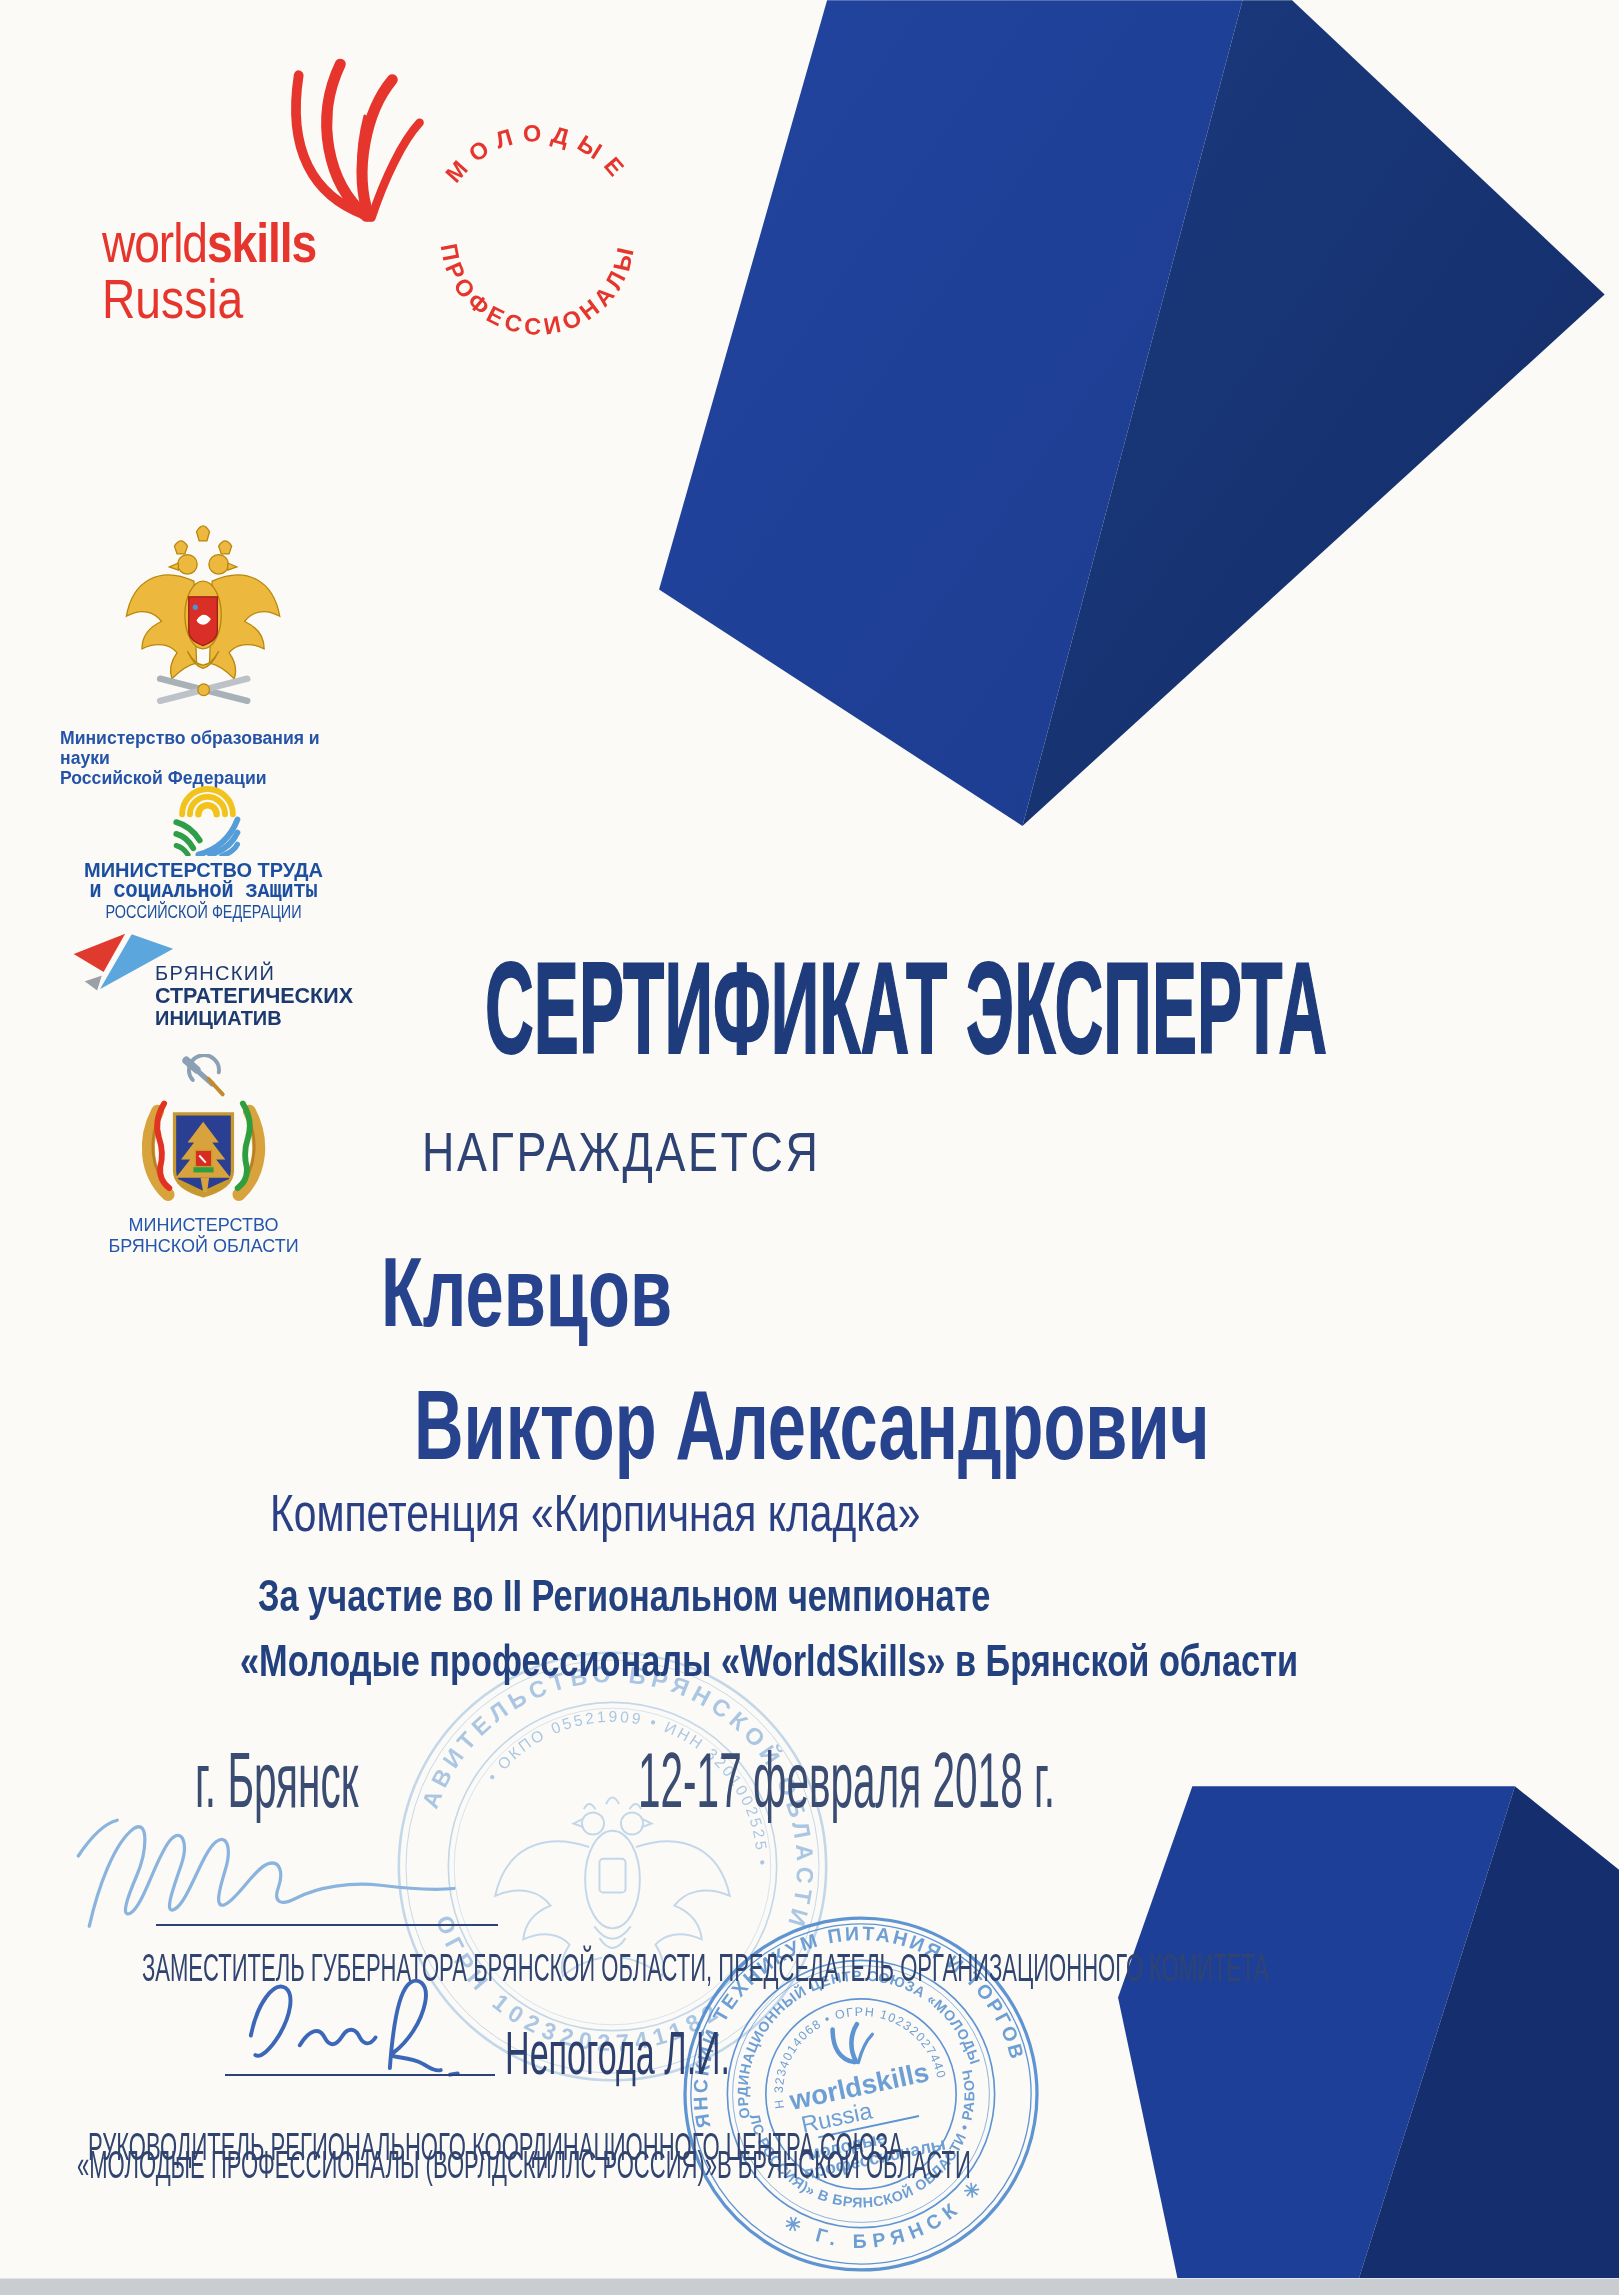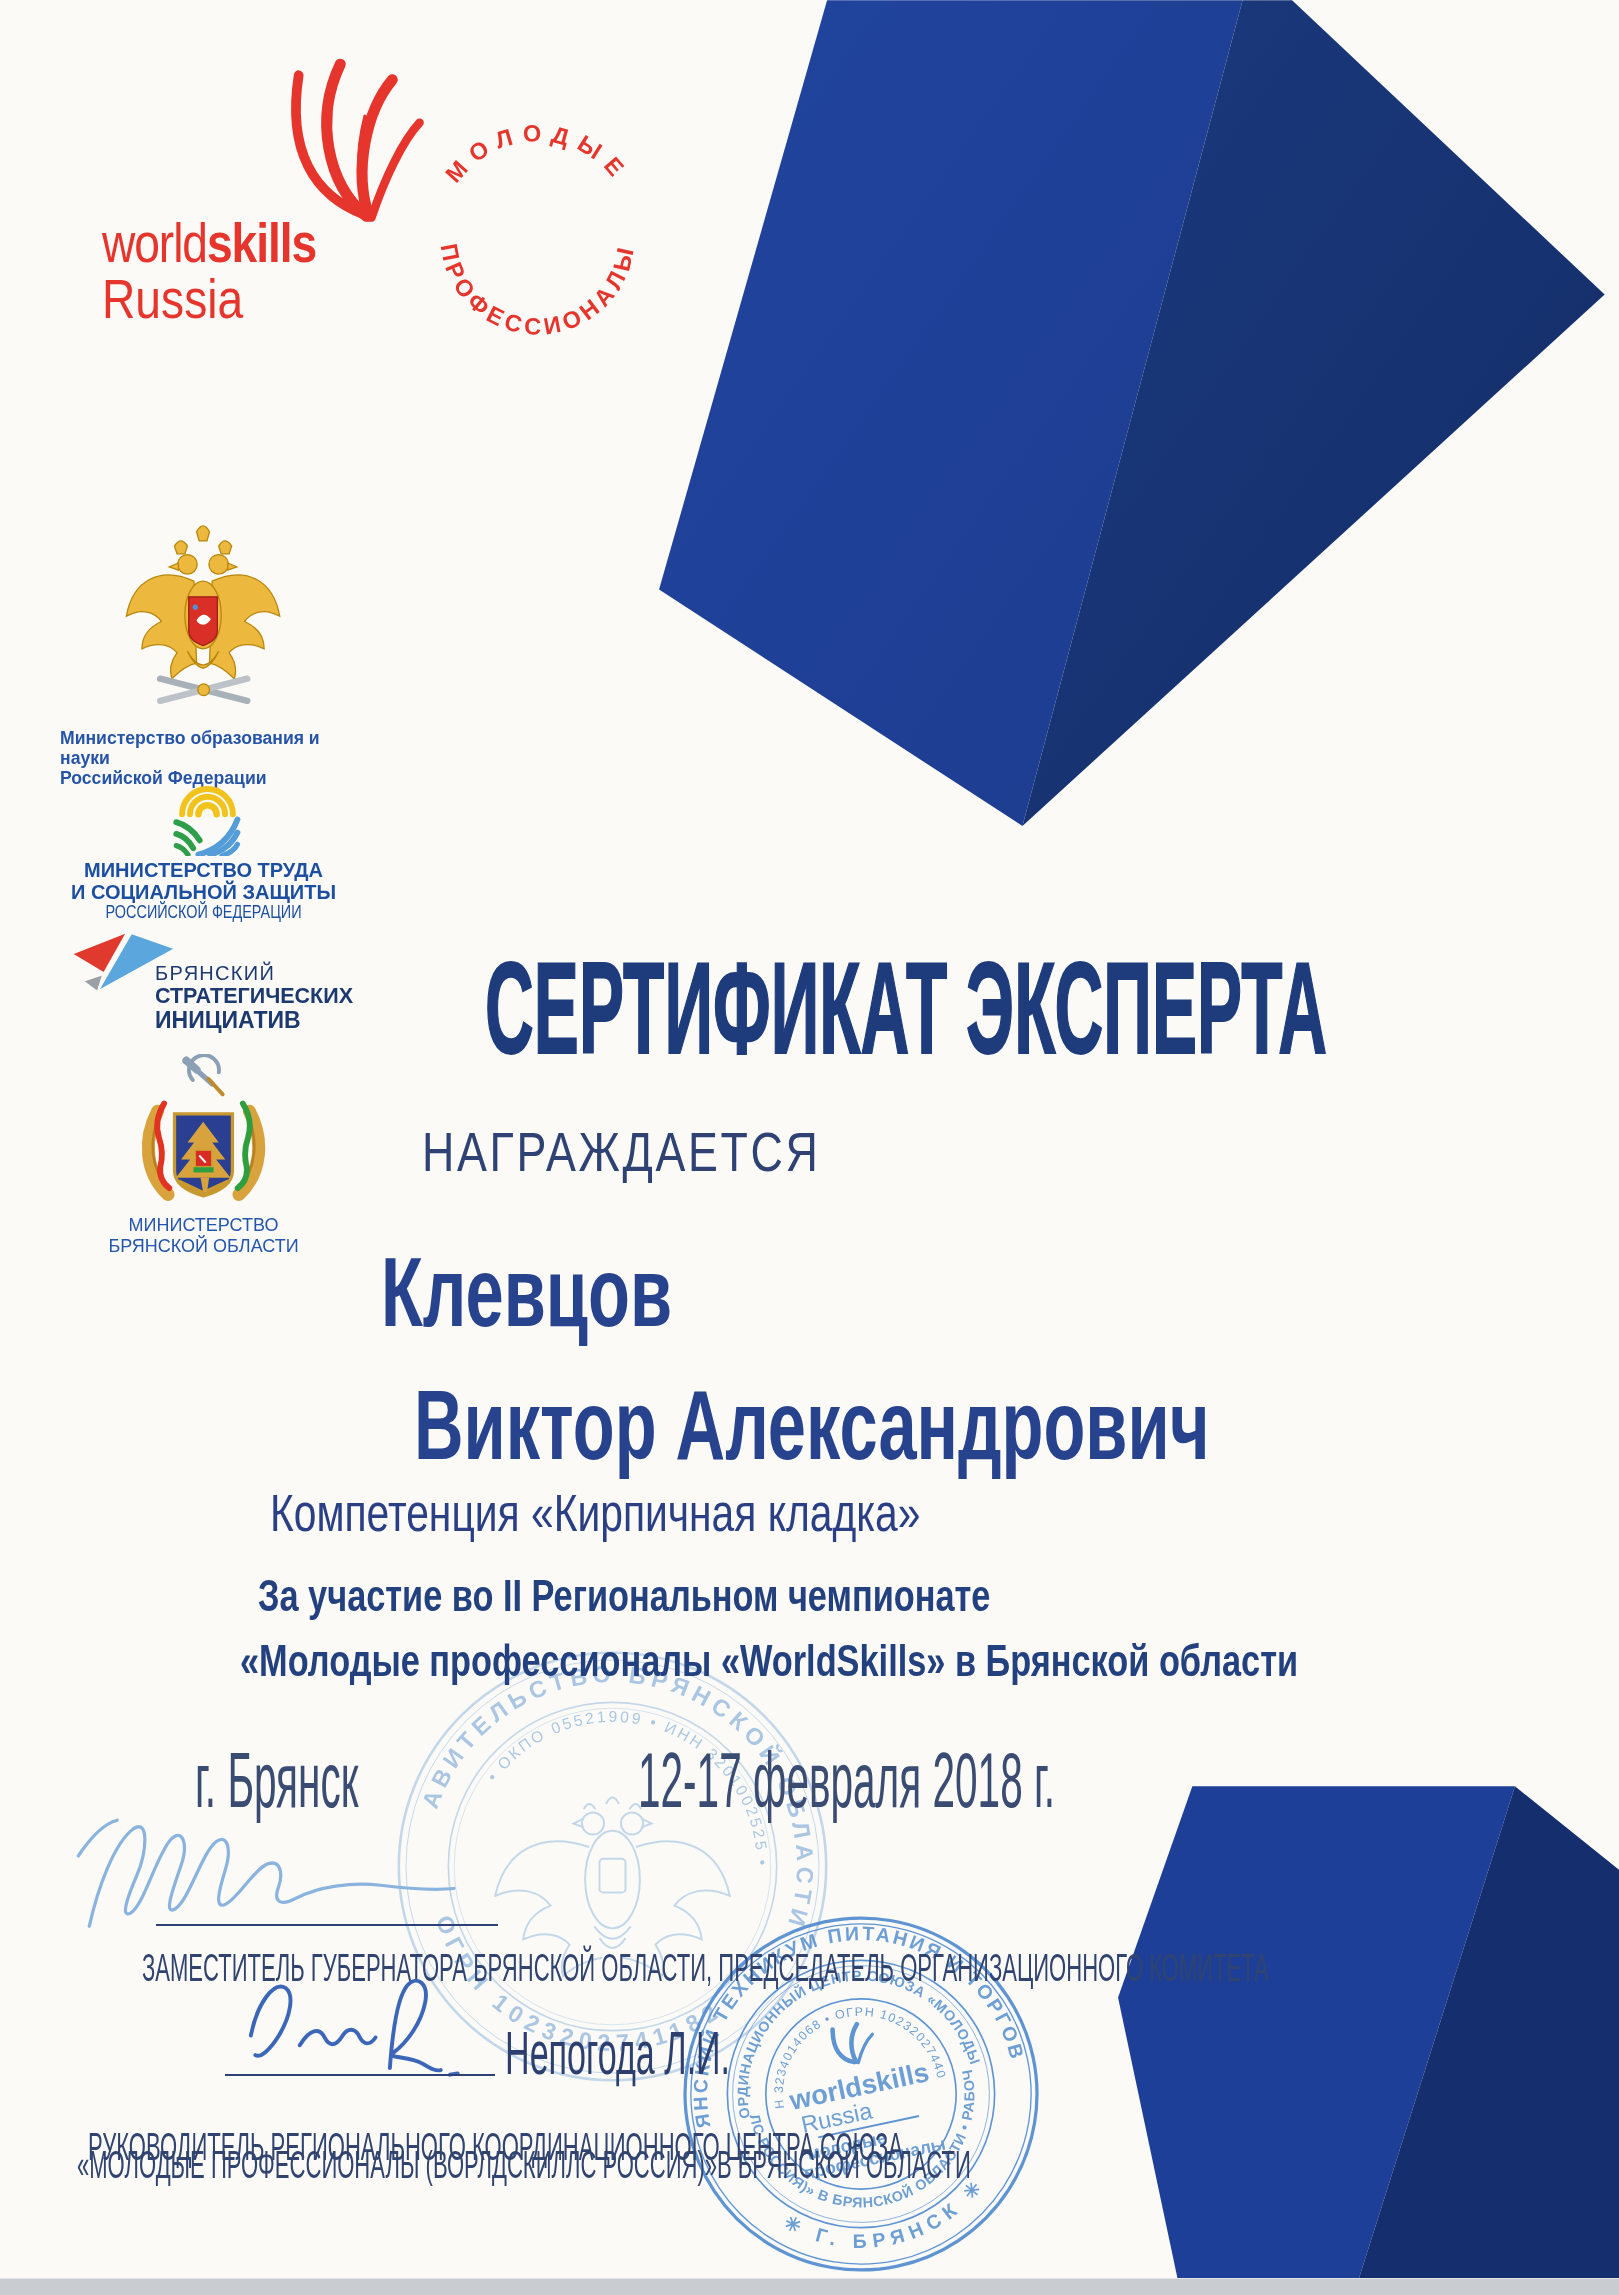--- a/index.html
+++ b/index.html
@@ -105,33 +105,33 @@
       <path d="M8,74 Q30,80 44,102" stroke="#2f9e4a" stroke-width="9"></path>
       <path d="M8,92 Q24,96 34,114" stroke="#2f9e4a" stroke-width="9"></path>
       <path d="M8,110 Q18,112 26,124" stroke="#2f9e4a" stroke-width="8"></path>
       <path d="M102,70 Q86,112 42,124" stroke="#549dd8" stroke-width="9"></path>
       <path d="M102,90 Q90,116 60,124" stroke="#549dd8" stroke-width="9"></path>
       <path d="M102,108 Q96,120 78,126" stroke="#549dd8" stroke-width="8"></path>
     </g>
   </svg>
   <div class="abs" style="left:60px;top:859px;width:287px;text-align:center;color:#1d4fa0;line-height:1.1;">
     <div style="font-size:20px;font-weight:700;">МИНИСТЕРСТВО ТРУДА</div>
-    <div style="font-size:20px;font-weight:700;">И СОЦИАЛЬНОЙ ЗАЩИТЫ</div>
+    <div style="font-size:20px;font-weight:700;font-family:Liberation Mono, monospace;">И СОЦИАЛЬНОЙ ЗАЩИТЫ</div>
     <div style="font-size:17.6px;font-weight:400;"><span class="cond" style="transform:scaleX(0.82);transform-origin:center;">РОССИЙСКОЙ ФЕДЕРАЦИИ</span></div>
   </div>
 
   <svg class="abs" style="left:65px;top:925px;" width="117" height="72" viewBox="0 0 180 110">
     <polygon points="10,44 96,10 60,74" fill="#e03a2f" stroke="#fbfaf6" stroke-width="3"></polygon>
     <polygon points="102,12 170,36 50,102" fill="#5ba7dd" stroke="#fbfaf6" stroke-width="3"></polygon>
     <polygon points="58,76 50,102 28,86" fill="#9aa0a6" stroke="#fbfaf6" stroke-width="2"></polygon>
   </svg>
   <div class="abs" style="left:155px;top:963px;color:#1d3a70;line-height:1.08;">
     <div style="font-size:20px;font-weight:400;letter-spacing:1.3px;">БРЯНСКИЙ</div>
     <div style="font-size:21.5px;font-weight:700;">СТРАТЕГИЧЕСКИХ</div>
-    <div style="font-size:23px;font-weight:700;">ИНИЦИАТИВ</div>
+    <div style="font-size:20px;font-weight:700;">ИНИЦИАТИВ</div>
   </div>
 
   <svg class="abs" style="left:130px;top:1054px;" width="147" height="164" viewBox="0 0 225 252">
     <g fill="none" stroke-linecap="round">
       <path d="M96,40 A23,23 0 1 1 136,28" stroke="#8ba0b5" stroke-width="6"></path>
       <path d="M92,16 L126,46" stroke="#8ba0b5" stroke-width="8"></path>
       <path d="M86,10 l16,14" stroke="#8ba0b5" stroke-width="12"></path>
       <path d="M120,38 L142,62" stroke="#c08a2d" stroke-width="6"></path>
       <path d="M42,88 C20,130 22,182 58,216" stroke="#d8a33c" stroke-width="20"></path>
       <path d="M46,92 C28,130 30,176 60,208" stroke="#b97f24" stroke-width="4"></path>

